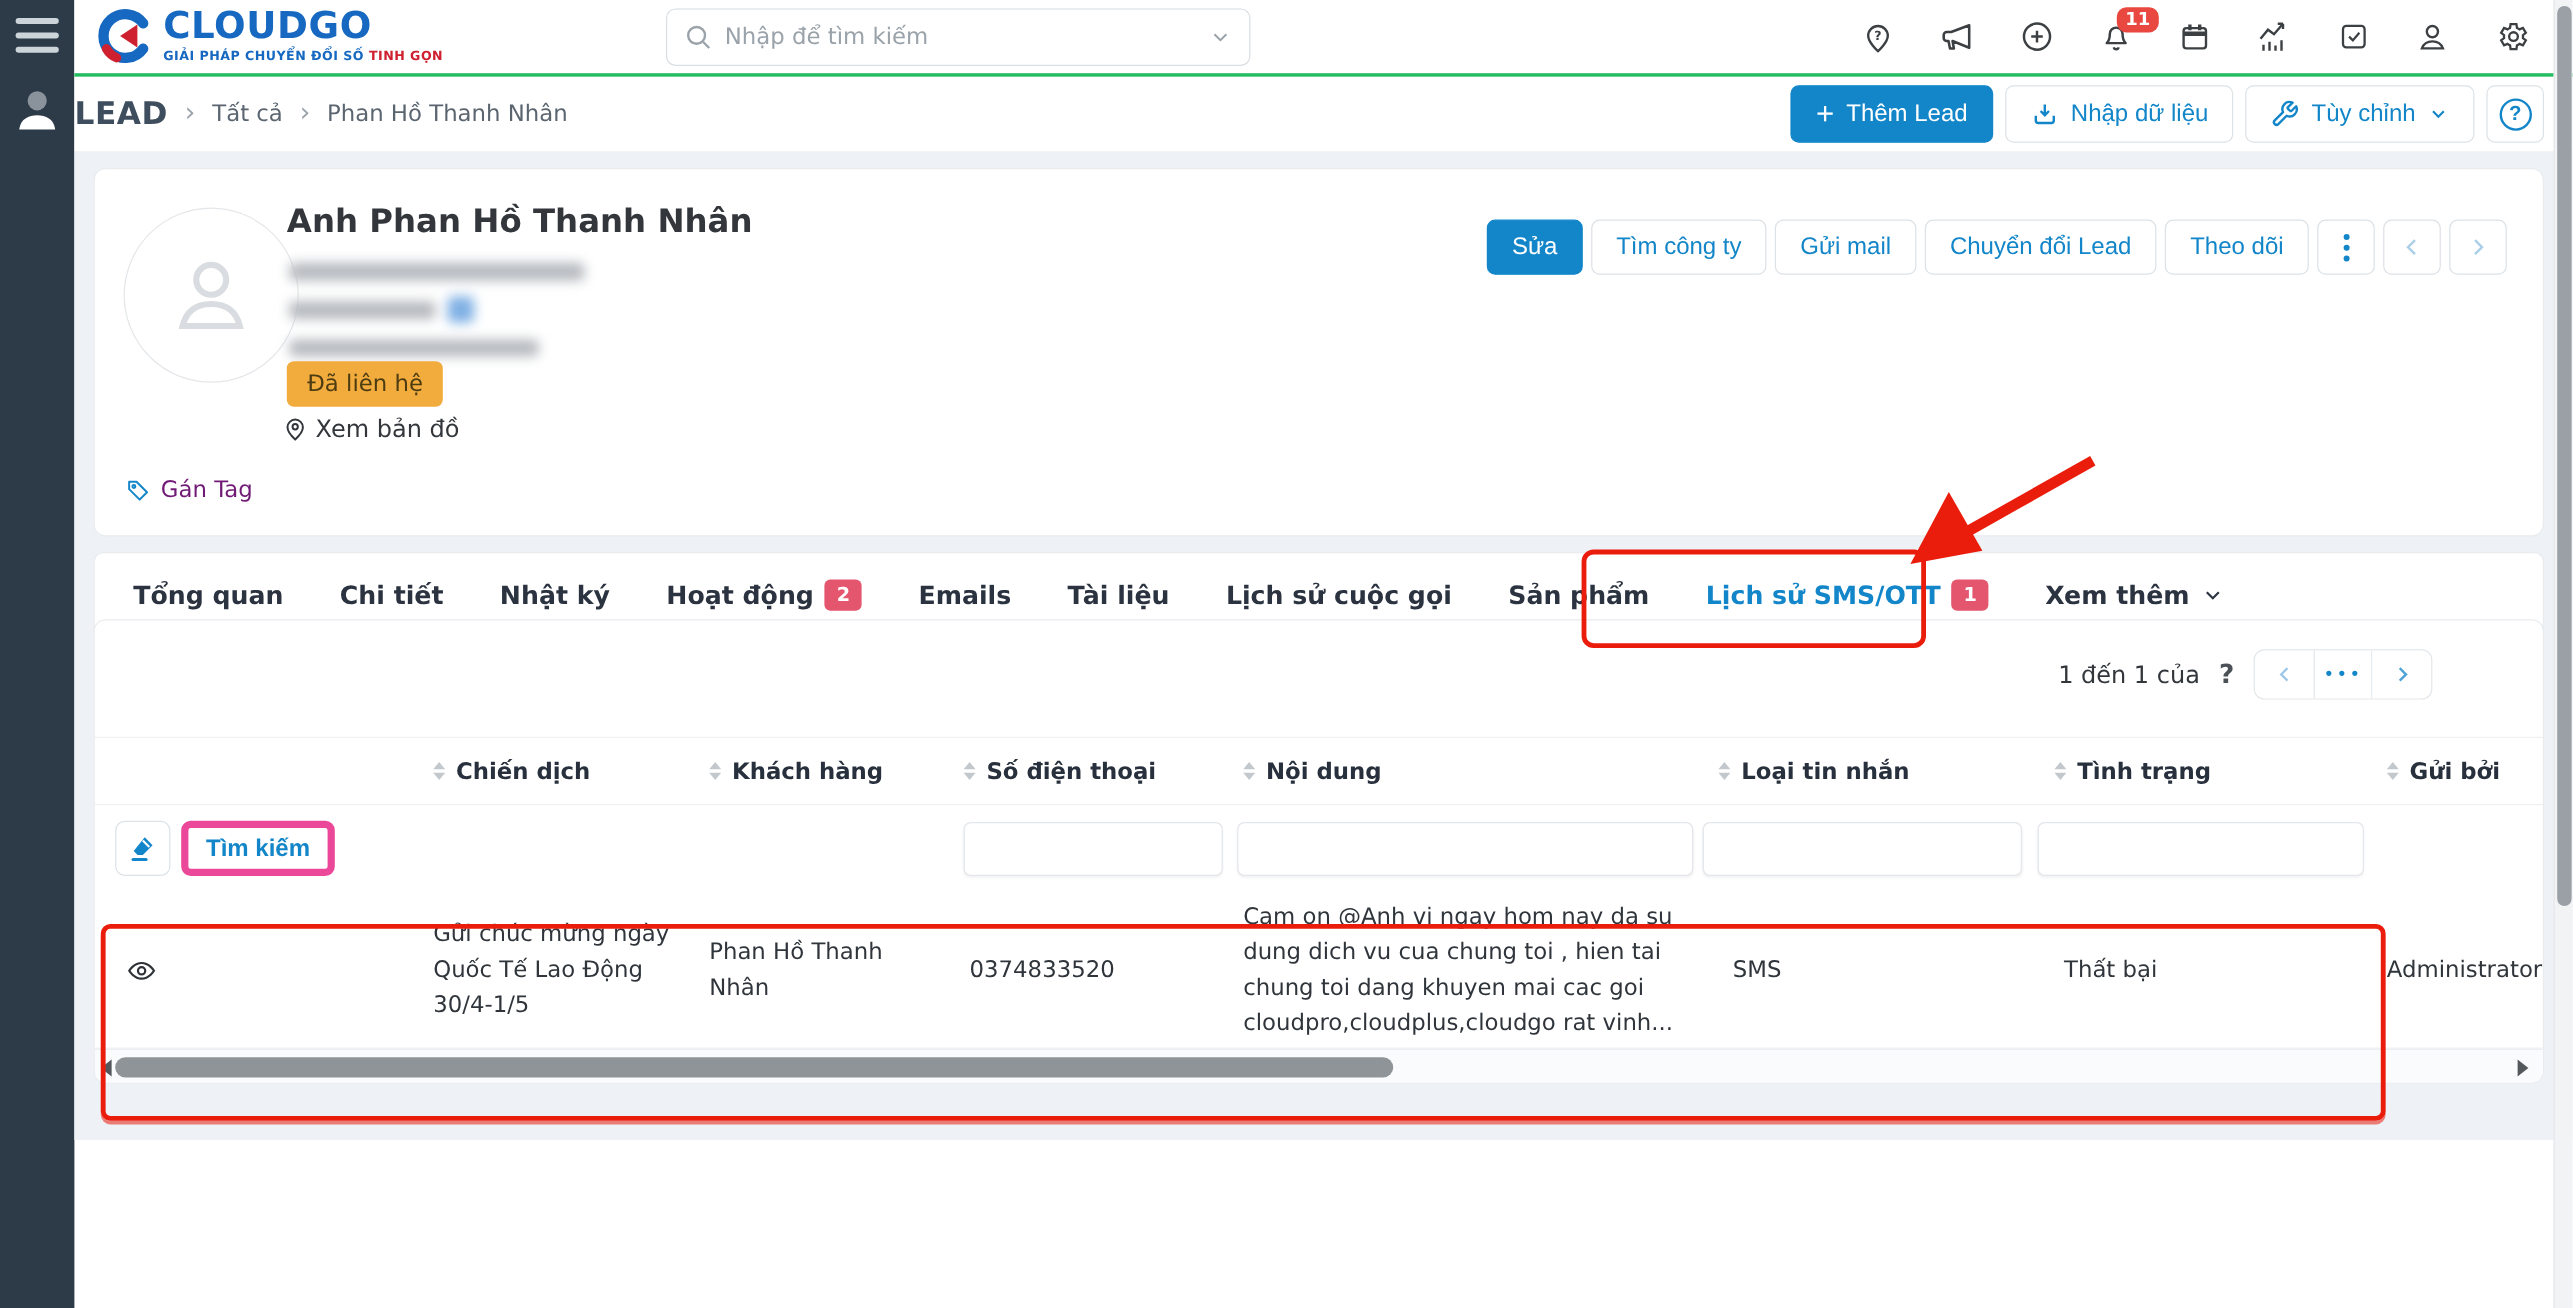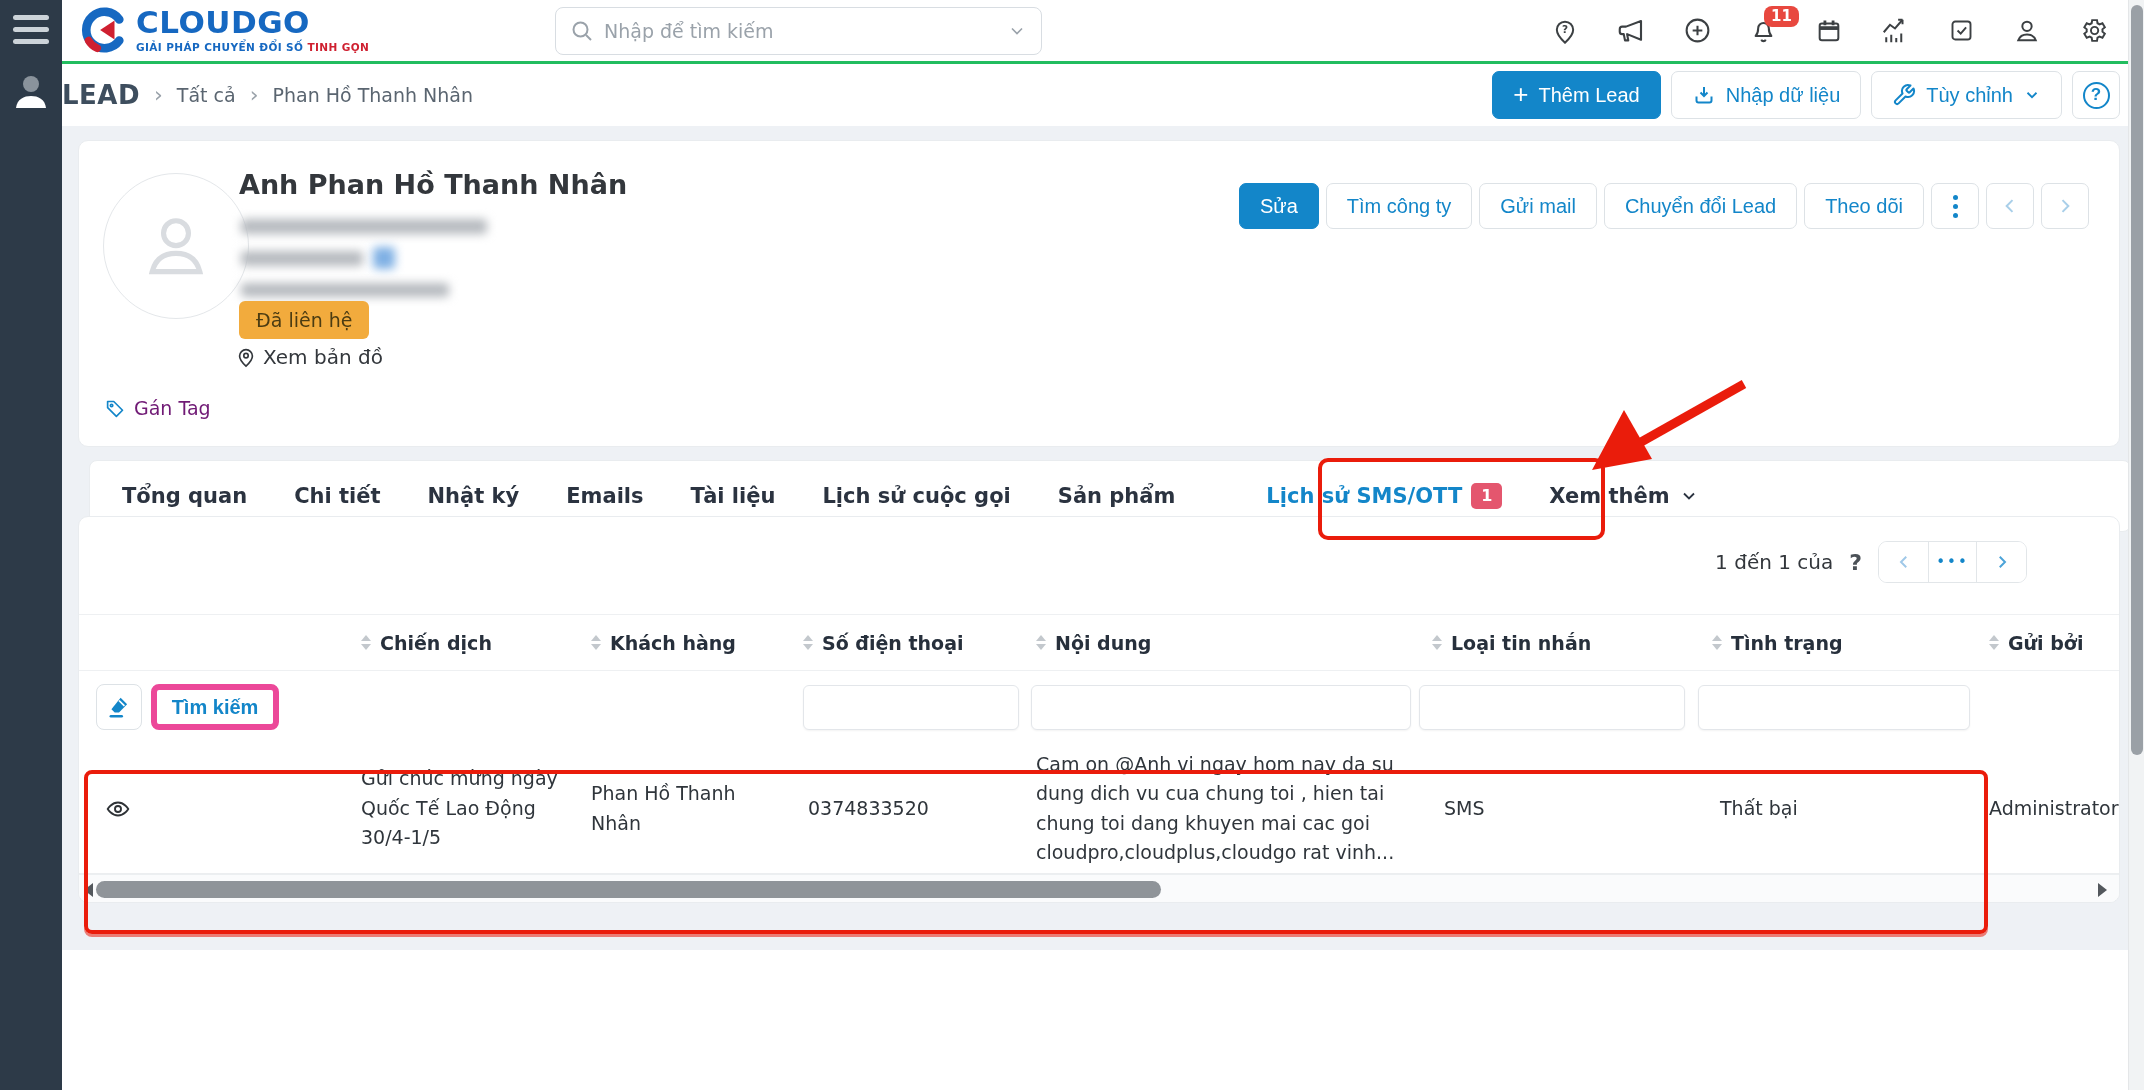--- a/index.html
+++ b/index.html
@@ -50,24 +50,24 @@
   .blur-blob{position:absolute;border-radius:4px;background:#7fb0e4;filter:blur(5px);}
   .status-badge{position:absolute;left:160px;top:160px;background:#f2ab3d;color:#4c3c12;font-size:19px;
                 padding:8px 17px;border-radius:6px;}
   .map-link{position:absolute;left:156px;top:204px;display:flex;align-items:center;gap:6px;font-size:20px;color:#33373c;cursor:pointer;}
   .tag-link{position:absolute;left:26px;top:256px;display:flex;align-items:center;gap:8px;font-size:19px;color:#701a75;cursor:pointer;}
   .lead-actions{position:absolute;right:30px;top:42px;display:flex;gap:7px;}
   .lead-actions .btn{height:46px;font-size:20px;}
   .kebab{display:flex;flex-direction:column;gap:4px;align-items:center;justify-content:center;}
   .kebab i{width:5px;height:5px;border-radius:50%;background:#1386c9;}
   
-  .tabs-bar{left:89px;top:460px;width:2042px;height:72px;display:flex;align-items:stretch;padding-left:32px;gap:47px;border-radius:8px;}
+  .tabs-bar{left:78px;top:460px;width:2042px;height:72px;display:flex;align-items:stretch;padding-left:32px;gap:47px;border-radius:8px;}
   .tab{display:flex;align-items:center;gap:9px;font-size:21px;font-weight:600;color:#2b3340;cursor:pointer;
        border-bottom:5px solid transparent;padding-top:5px;white-space:nowrap;}
-  .tab.active{color:#1386c9;border-bottom-color:#1386c9;margin-left:44px;}
+  .tab.active{color:#1386c9;border-bottom-color:#1386c9;}
   .tab-badge{background:#e4566e;color:#fff;font-size:16px;font-weight:600;border-radius:5px;padding:3px 10px;line-height:1.2;}
   
   .table-card{left:78px;top:516px;width:2042px;height:387px;overflow:hidden;}
   .pag-wrap{position:absolute;right:92px;top:24px;display:flex;align-items:center;gap:16px;}
   .pag-text{font-size:20px;color:#33373c;}
   .pag-help{font-size:22px;color:#4b5157;font-weight:600;}
   .pag-group{display:flex;border:1px solid #e2e6e9;border-radius:9px;overflow:hidden;height:42px;}
   .pag-btn{width:49px;display:flex;align-items:center;justify-content:center;background:#fff;cursor:pointer;}
   .pag-btn.mid{border-left:1px solid #e2e6e9;border-right:1px solid #e2e6e9;color:#1386c9;font-size:15px;letter-spacing:2px;}
   .thead{position:absolute;left:0;top:97px;width:2042px;height:57px;border-top:1px solid #eef0f2;border-bottom:1px solid #eef0f2;}
@@ -300,20 +300,24 @@
     <div class="tab">
         <span>Tổng quan</span>
       </div>
     <div class="tab">
         <span>Chi tiết</span>
       </div>
     <div class="tab">
         <span>Nhật ký</span>
       </div>
     <div class="tab">
+      <span>Hoạt động</span>
+      <span class="tab-badge">2</span>
+    </div>
+    <div class="tab">
         <span>Emails</span>
       </div>
     <div class="tab">
         <span>Tài liệu</span>
       </div>
     <div class="tab">
         <span>Lịch sử cuộc gọi</span>
       </div>
     <div class="tab">
         <span>Sản phẩm</span>

